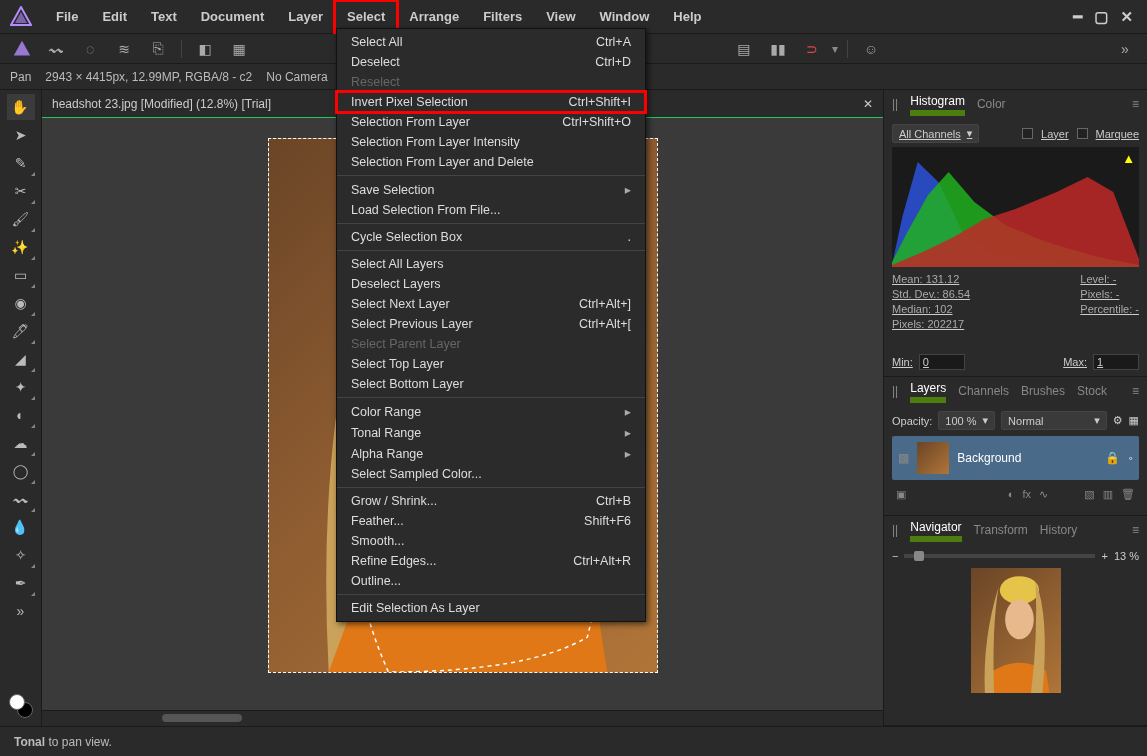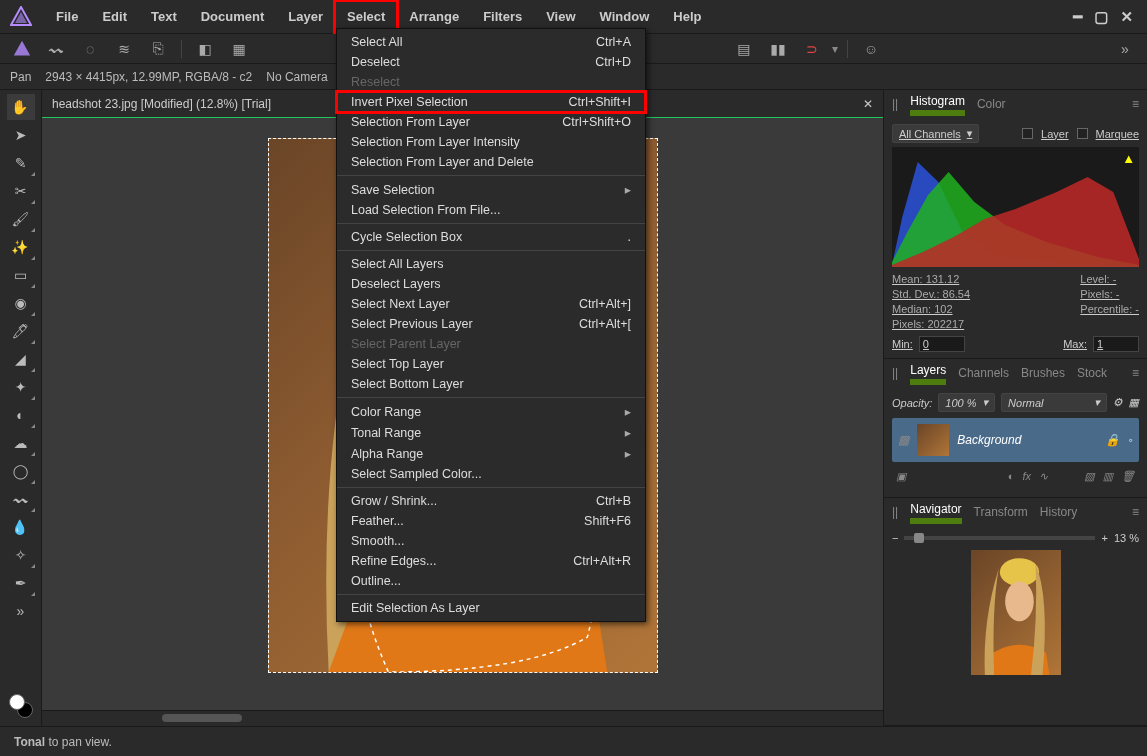--- a/index.html
+++ b/index.html
@@ -127,23 +127,23 @@
   .panel-tabs .tab{color:#888;padding:2px 0;}
   .panel-tabs .tab.active{color:#fff;border-bottom:6px solid #4d7c0f;}
   .panel-tabs .hamburger{margin-left:auto;color:#888;}
   .hist-body{padding:6px 8px;text-decoration:underline;}
   .hist-controls{display:flex;align-items:center;gap:8px;font-size:11px;margin-bottom:4px;}
   .select-faux{background:#3a3a3a;padding:2px 6px;border:1px solid #444;border-radius:2px;display:flex;align-items:center;gap:6px;}
   .hist-chart{width:100%;height:120px;background:#1a1a1a;position:relative;}
   .hist-chart svg{width:100%;height:100%;}
   .hist-stats{display:flex;justify-content:space-between;font-size:11px;color:#aaa;padding:6px 0;gap:41px;}
   .hist-stats .col{display:flex;flex-direction:column;gap:3px;}
-  .minmax{display:flex;align-items:center;gap:6px;font-size:11px;}
+  .minmax{display:flex;align-items:center;gap:6px;font-size:11px;margin-top:18px;}
   .minmax input{width:46px;background:#1a1a1a;border:1px solid #444;color:#ccc;padding:1px 3px;font-size:11px;}
-  .layers-body{padding:6px 8px;font-size:11px;font-style:italic;}
+  .layers-body{padding:6px 8px;font-size:11px;}
   .opa-row{display:flex;align-items:center;gap:6px;margin-bottom:6px;}
   .layer-item{
     display:flex;align-items:center;gap:8px;background:#4a6a8a;padding:6px;border-radius:2px;
     color:#fff;font-size:12px;
   }
   .layer-thumb{width:32px;height:32px;background:linear-gradient(135deg,#6a4527,#b07538);}
   .layer-icons-row{display:flex;gap:8px;padding:8px 4px;color:#888;}
   .nav-body{padding:6px 8px;display:flex;flex-direction:column;align-items:center;}
   .nav-zoom{display:flex;align-items:center;gap:6px;width:100%;font-size:11px;margin-bottom:6px;}
   .nav-zoom .track{flex:1;height:4px;background:#444;position:relative;}

